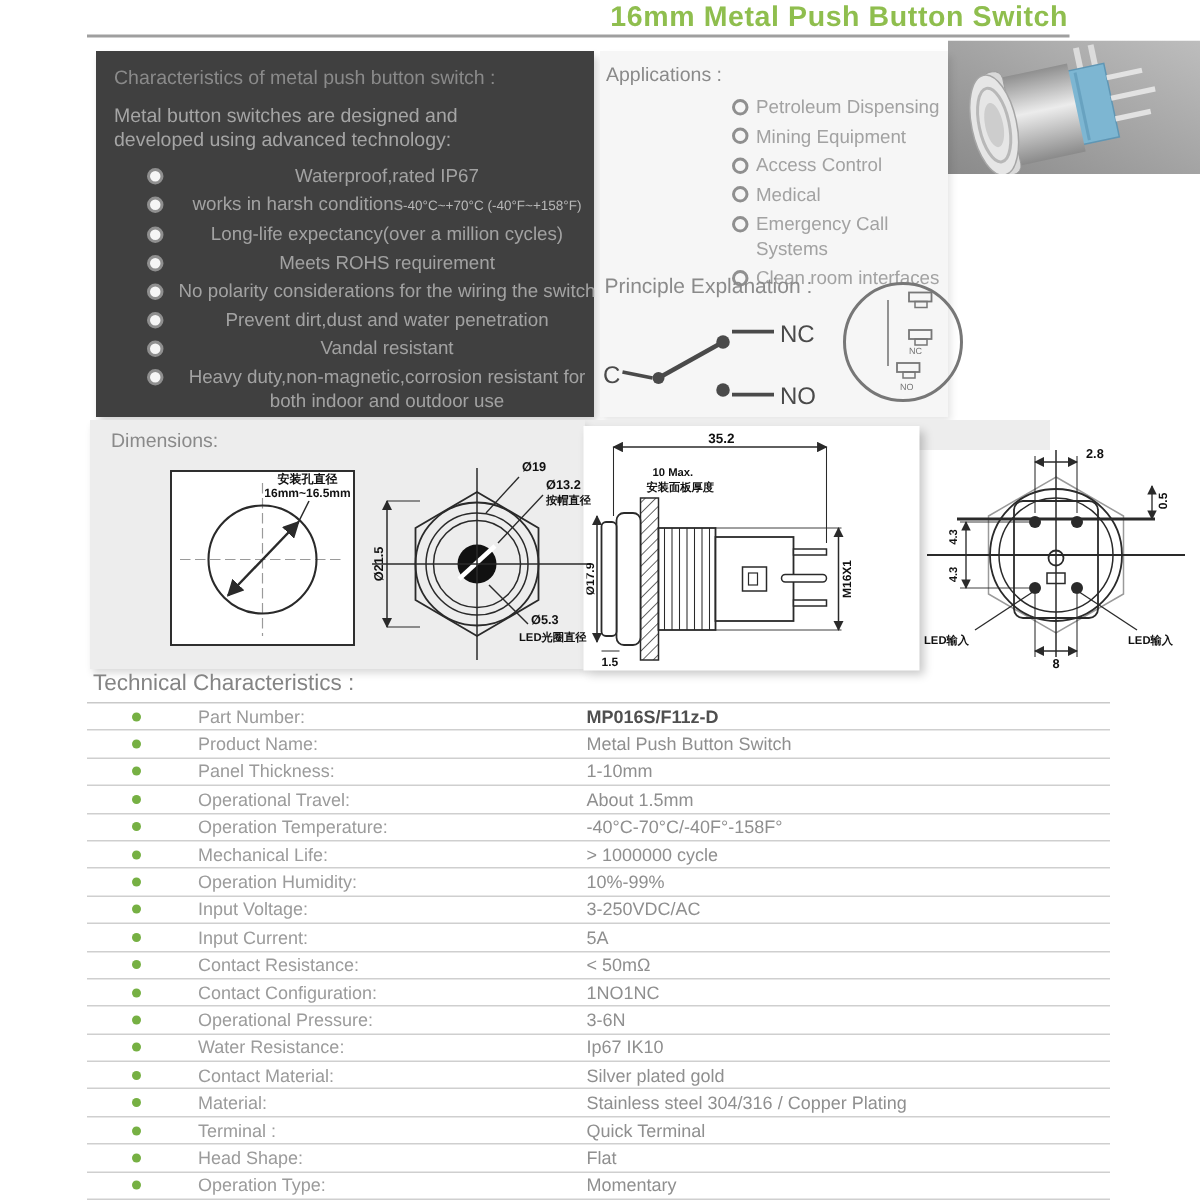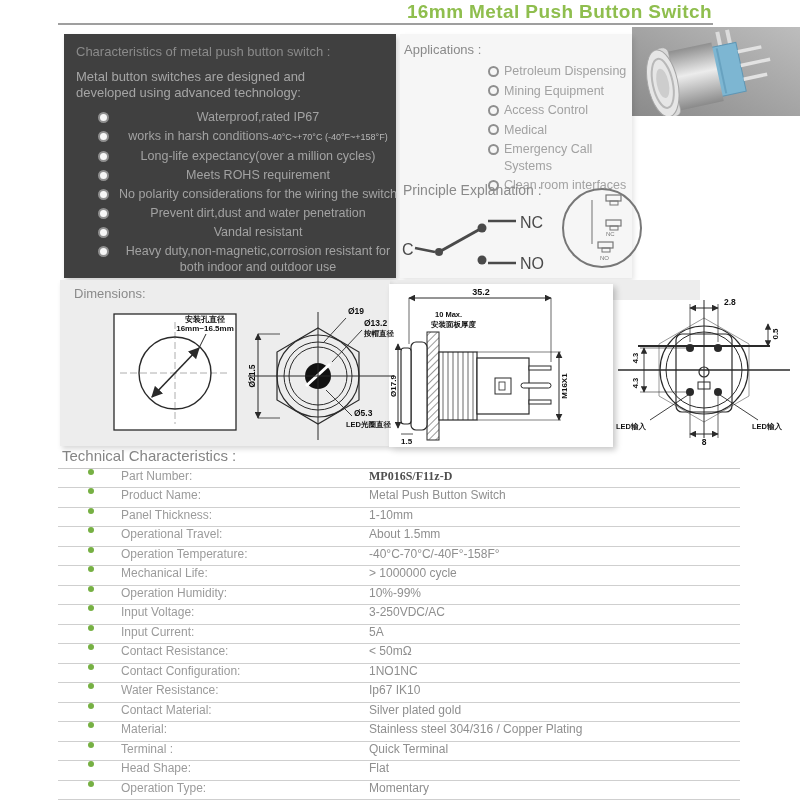--- a/index.html
+++ b/index.html
@@ -34,25 +34,25 @@
   .dim-panel{position:absolute;left:60px;top:280px;width:330px;height:166px;background:#ededed;
              box-shadow:2px 3px 5px rgba(0,0,0,.15);}
   .dim-title{position:absolute;left:74px;top:286px;font-size:13px;color:#8a8a8a;}
   .dim-card{position:absolute;left:389px;top:284px;width:224px;height:163px;background:#fff;
             box-shadow:3px 3px 6px rgba(0,0,0,.22);}
   .dsvg{position:absolute;}
   
   .tc-title{position:absolute;left:62px;top:447px;font-size:15px;color:#848484;}
   .table-body{position:absolute;left:58px;top:468px;width:682px;height:331px;display:flex;
               flex-direction:column;border-top:1px solid #c9c9c9;}
-  .trow{flex:1;display:flex;border-bottom:1px solid #cfcfcf;}
+  .trow{flex:1;display:flex;align-items:center;border-bottom:1px solid #cfcfcf;gap:11px;}
   .dot{flex:0 0 auto;width:6px;height:6px;border-radius:50%;background:#76b043;margin-left:30px;}
   .tlabel{flex:0 0 auto;font-size:12px;color:#9b9b9b;margin-left:27px;width:248px;}
   .tvalue{font-size:12px;color:#8f8f8f;}
-  .tvalue.bold{font-weight:bold;color:#4f4f4f;font-family:Liberation Serif, serif;}
+  .tvalue.bold{font-weight:bold;color:#4f4f4f;}
   svg text{font-family:"Liberation Sans",sans-serif;}
 </style>
 </head>
 <body>
 
 <div id="page">
 
   <div class="title-underline"></div>
   <h1 class="page-title">16mm Metal Push Button Switch</h1>
 
@@ -321,20 +321,25 @@
         <span class="tlabel">Contact Resistance:</span>
         <span class="tvalue">&lt; 50mΩ</span>
       </div>
     <div class="trow">
         <span class="dot"></span>
         <span class="tlabel">Contact Configuration:</span>
         <span class="tvalue">1NO1NC</span>
       </div>
     <div class="trow">
         <span class="dot"></span>
+        <span class="tlabel">Operational Pressure:</span>
+        <span class="tvalue">3-6N</span>
+      </div>
+    <div class="trow">
+        <span class="dot"></span>
         <span class="tlabel">Water Resistance:</span>
         <span class="tvalue">Ip67 IK10</span>
       </div>
     <div class="trow">
         <span class="dot"></span>
         <span class="tlabel">Contact Material:</span>
         <span class="tvalue">Silver plated gold</span>
       </div>
     <div class="trow">
         <span class="dot"></span>

